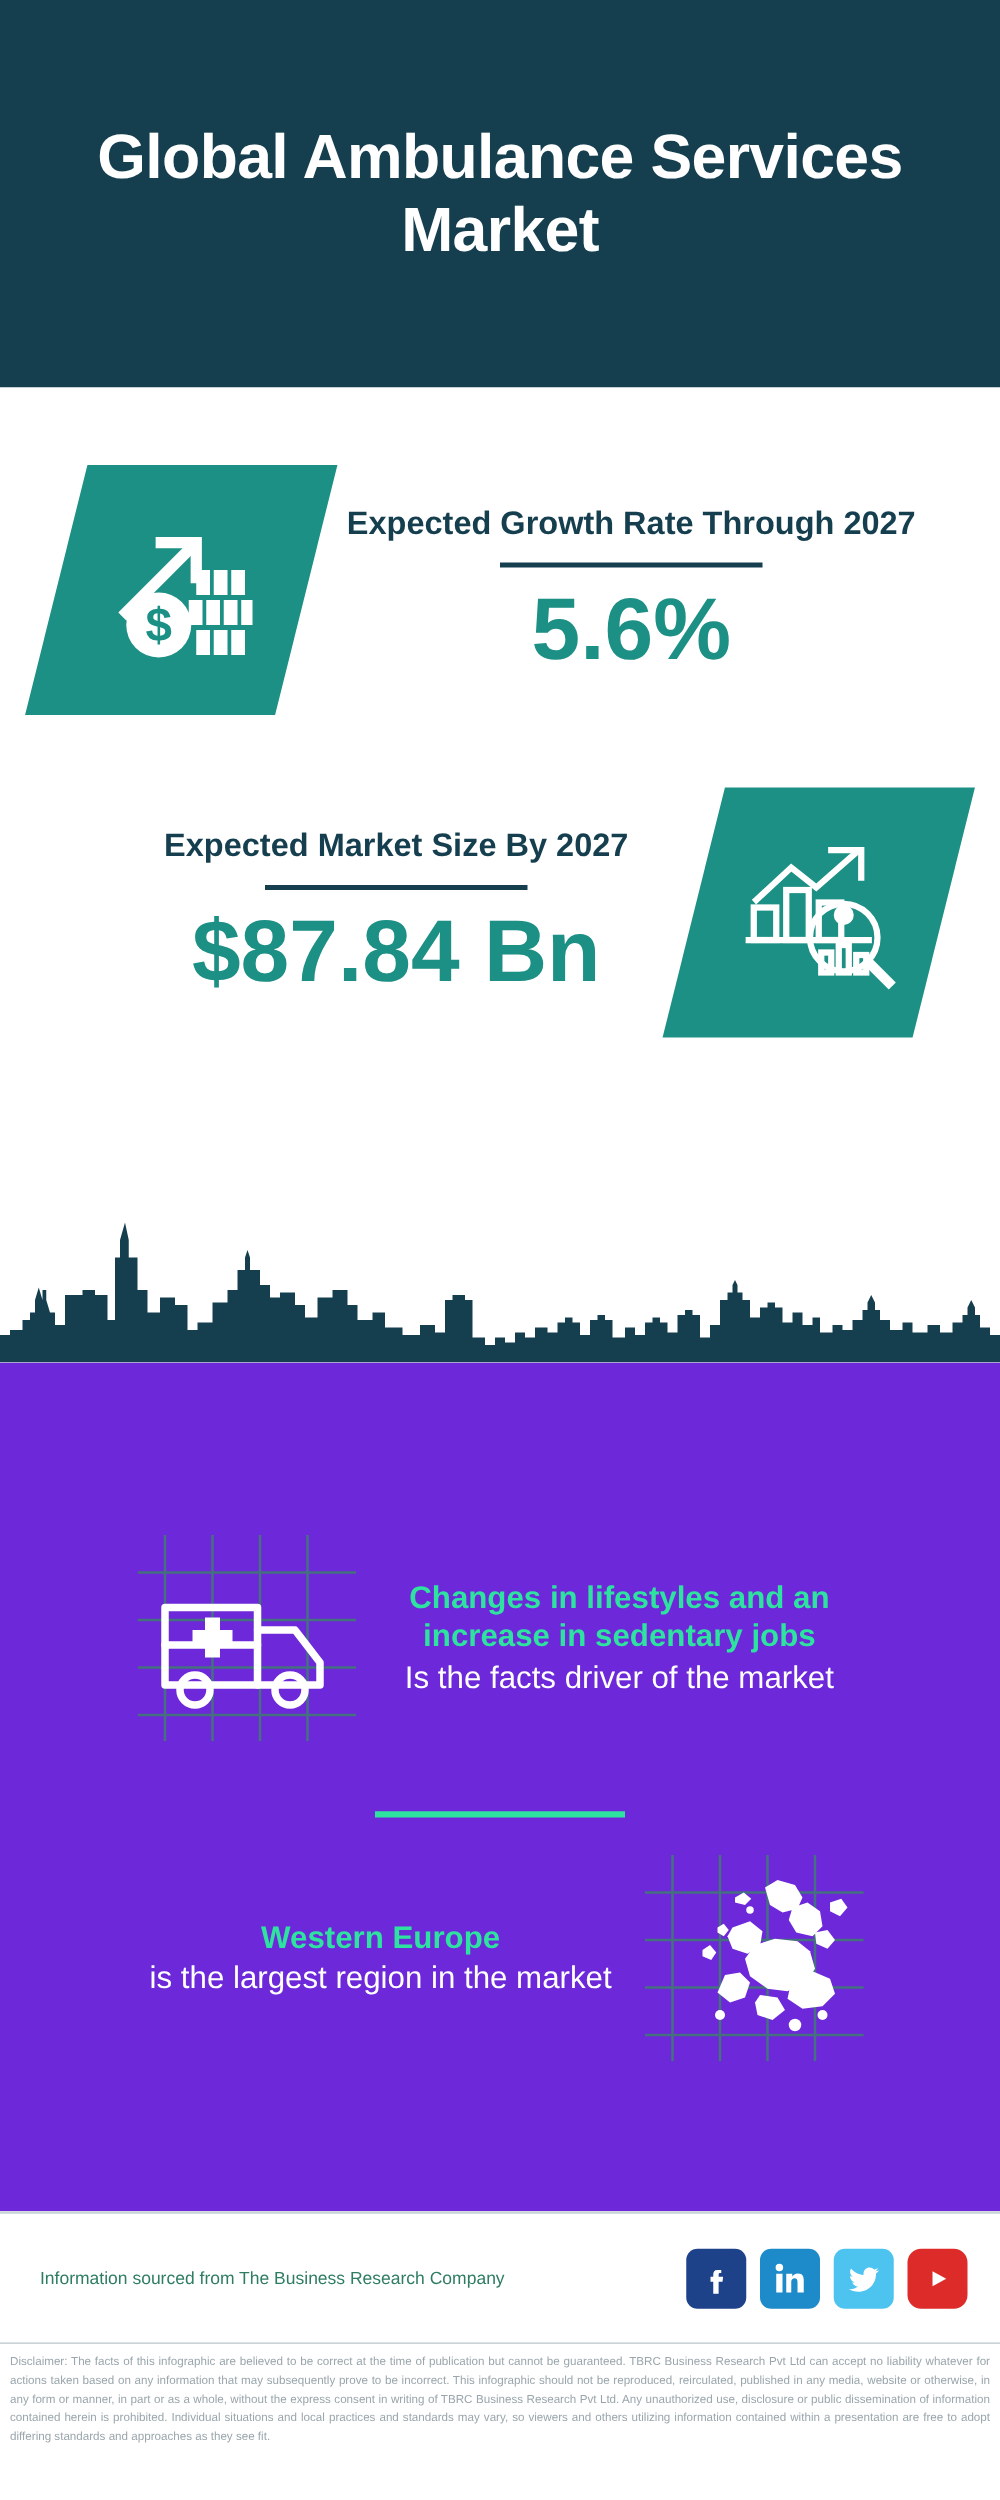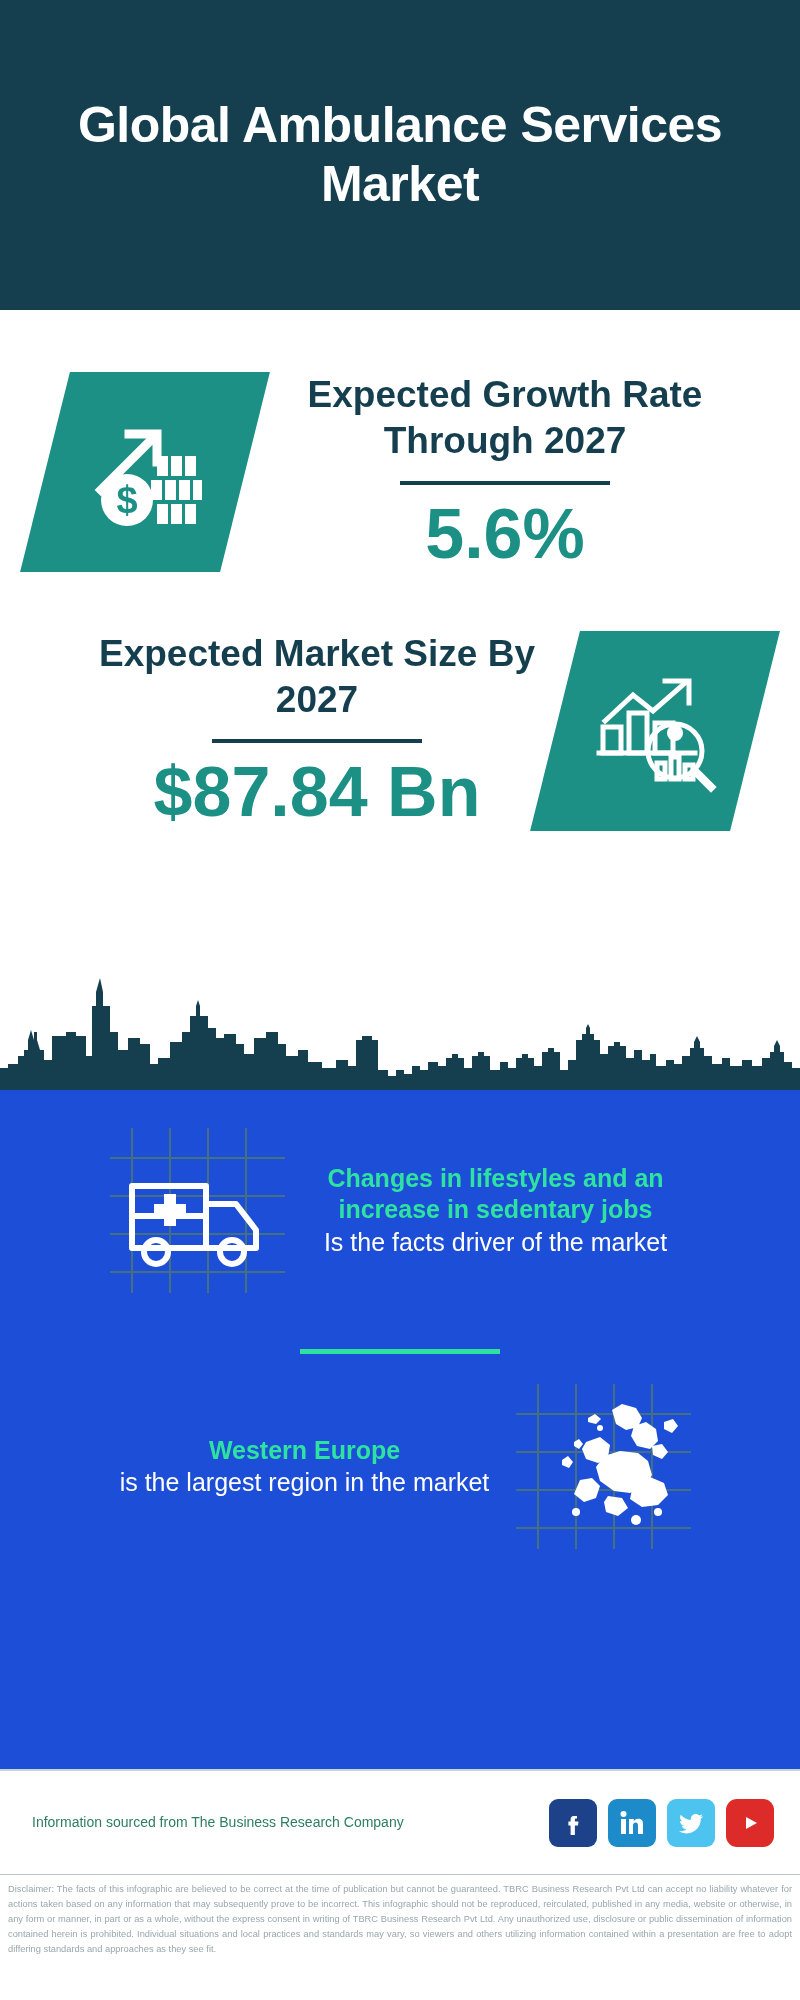--- a/index.html
+++ b/index.html
@@ -64,21 +64,21 @@
     display: flex;
     align-items: center;
     justify-content: center;
     flex: none;
   }
   .para-badge > svg { transform: skewX(14deg); }
 
   .stat-text { flex: 1; text-align: center; }
   .stat-label {
     color: #153f4f;
-    font-size: 37px;
+    font-size: 26px;
     font-weight: bold;
     line-height: 1.25;
   }
   .stat-rule {
     width: 210px;
     height: 4px;
     background: #153f4f;
     margin: 16px auto 10px auto;
   }
   .stat-value {
@@ -93,26 +93,26 @@
     position: relative;
     height: 120px;
     flex: none;
     background: #ffffff;
     line-height: 0;
   }
   .skyline-wrap svg { display: block; width: 800px; height: 120px; }
 
   
   .dark {
-    background: #1d4ed8;
+    background: #6d28d9;
     flex: 1;
     padding: 30px 40px 20px 40px;
     display: flex;
     flex-direction: column;
-    justify-content: flex-start;
+    justify-content: center;
   }
   .fact {
     display: flex;
     align-items: center;
     justify-content: center;
     gap: 16px;
   }
   .fact.fact1 { margin-top: 8px; }
   .fact.fact2 { margin-top: 30px; }
   .fact-icon { width: 175px; height: 165px; flex: none; }

